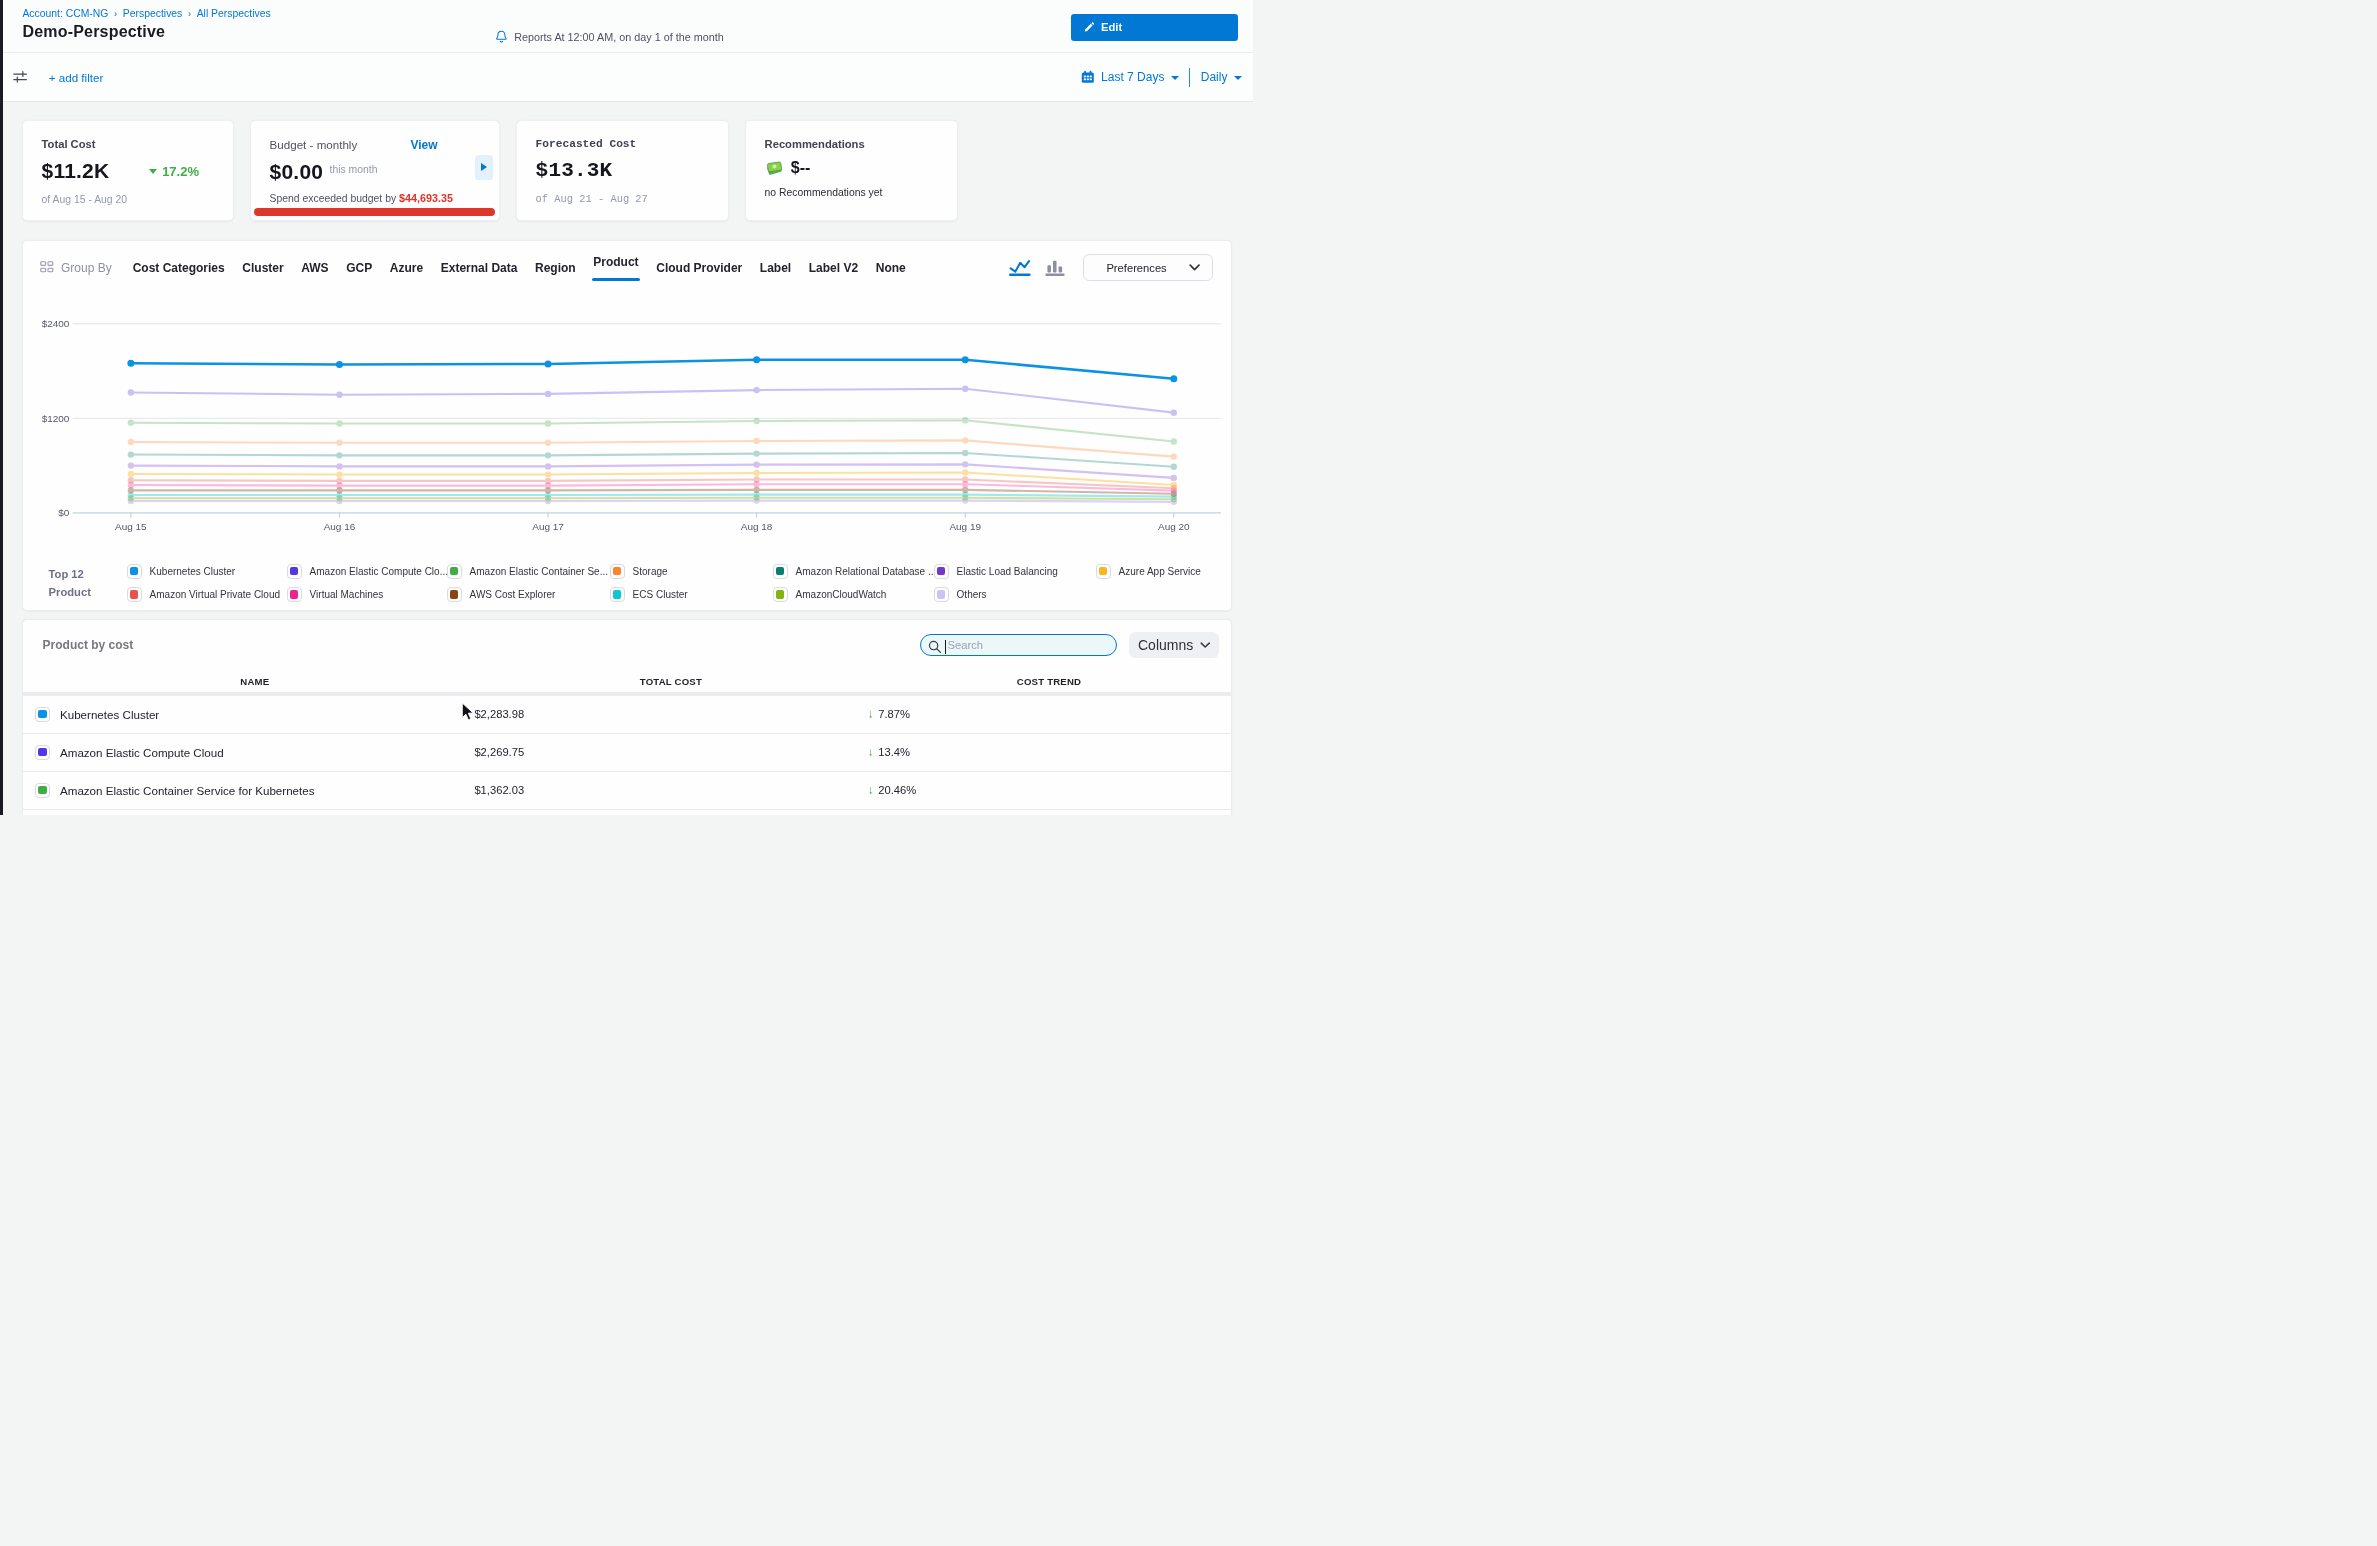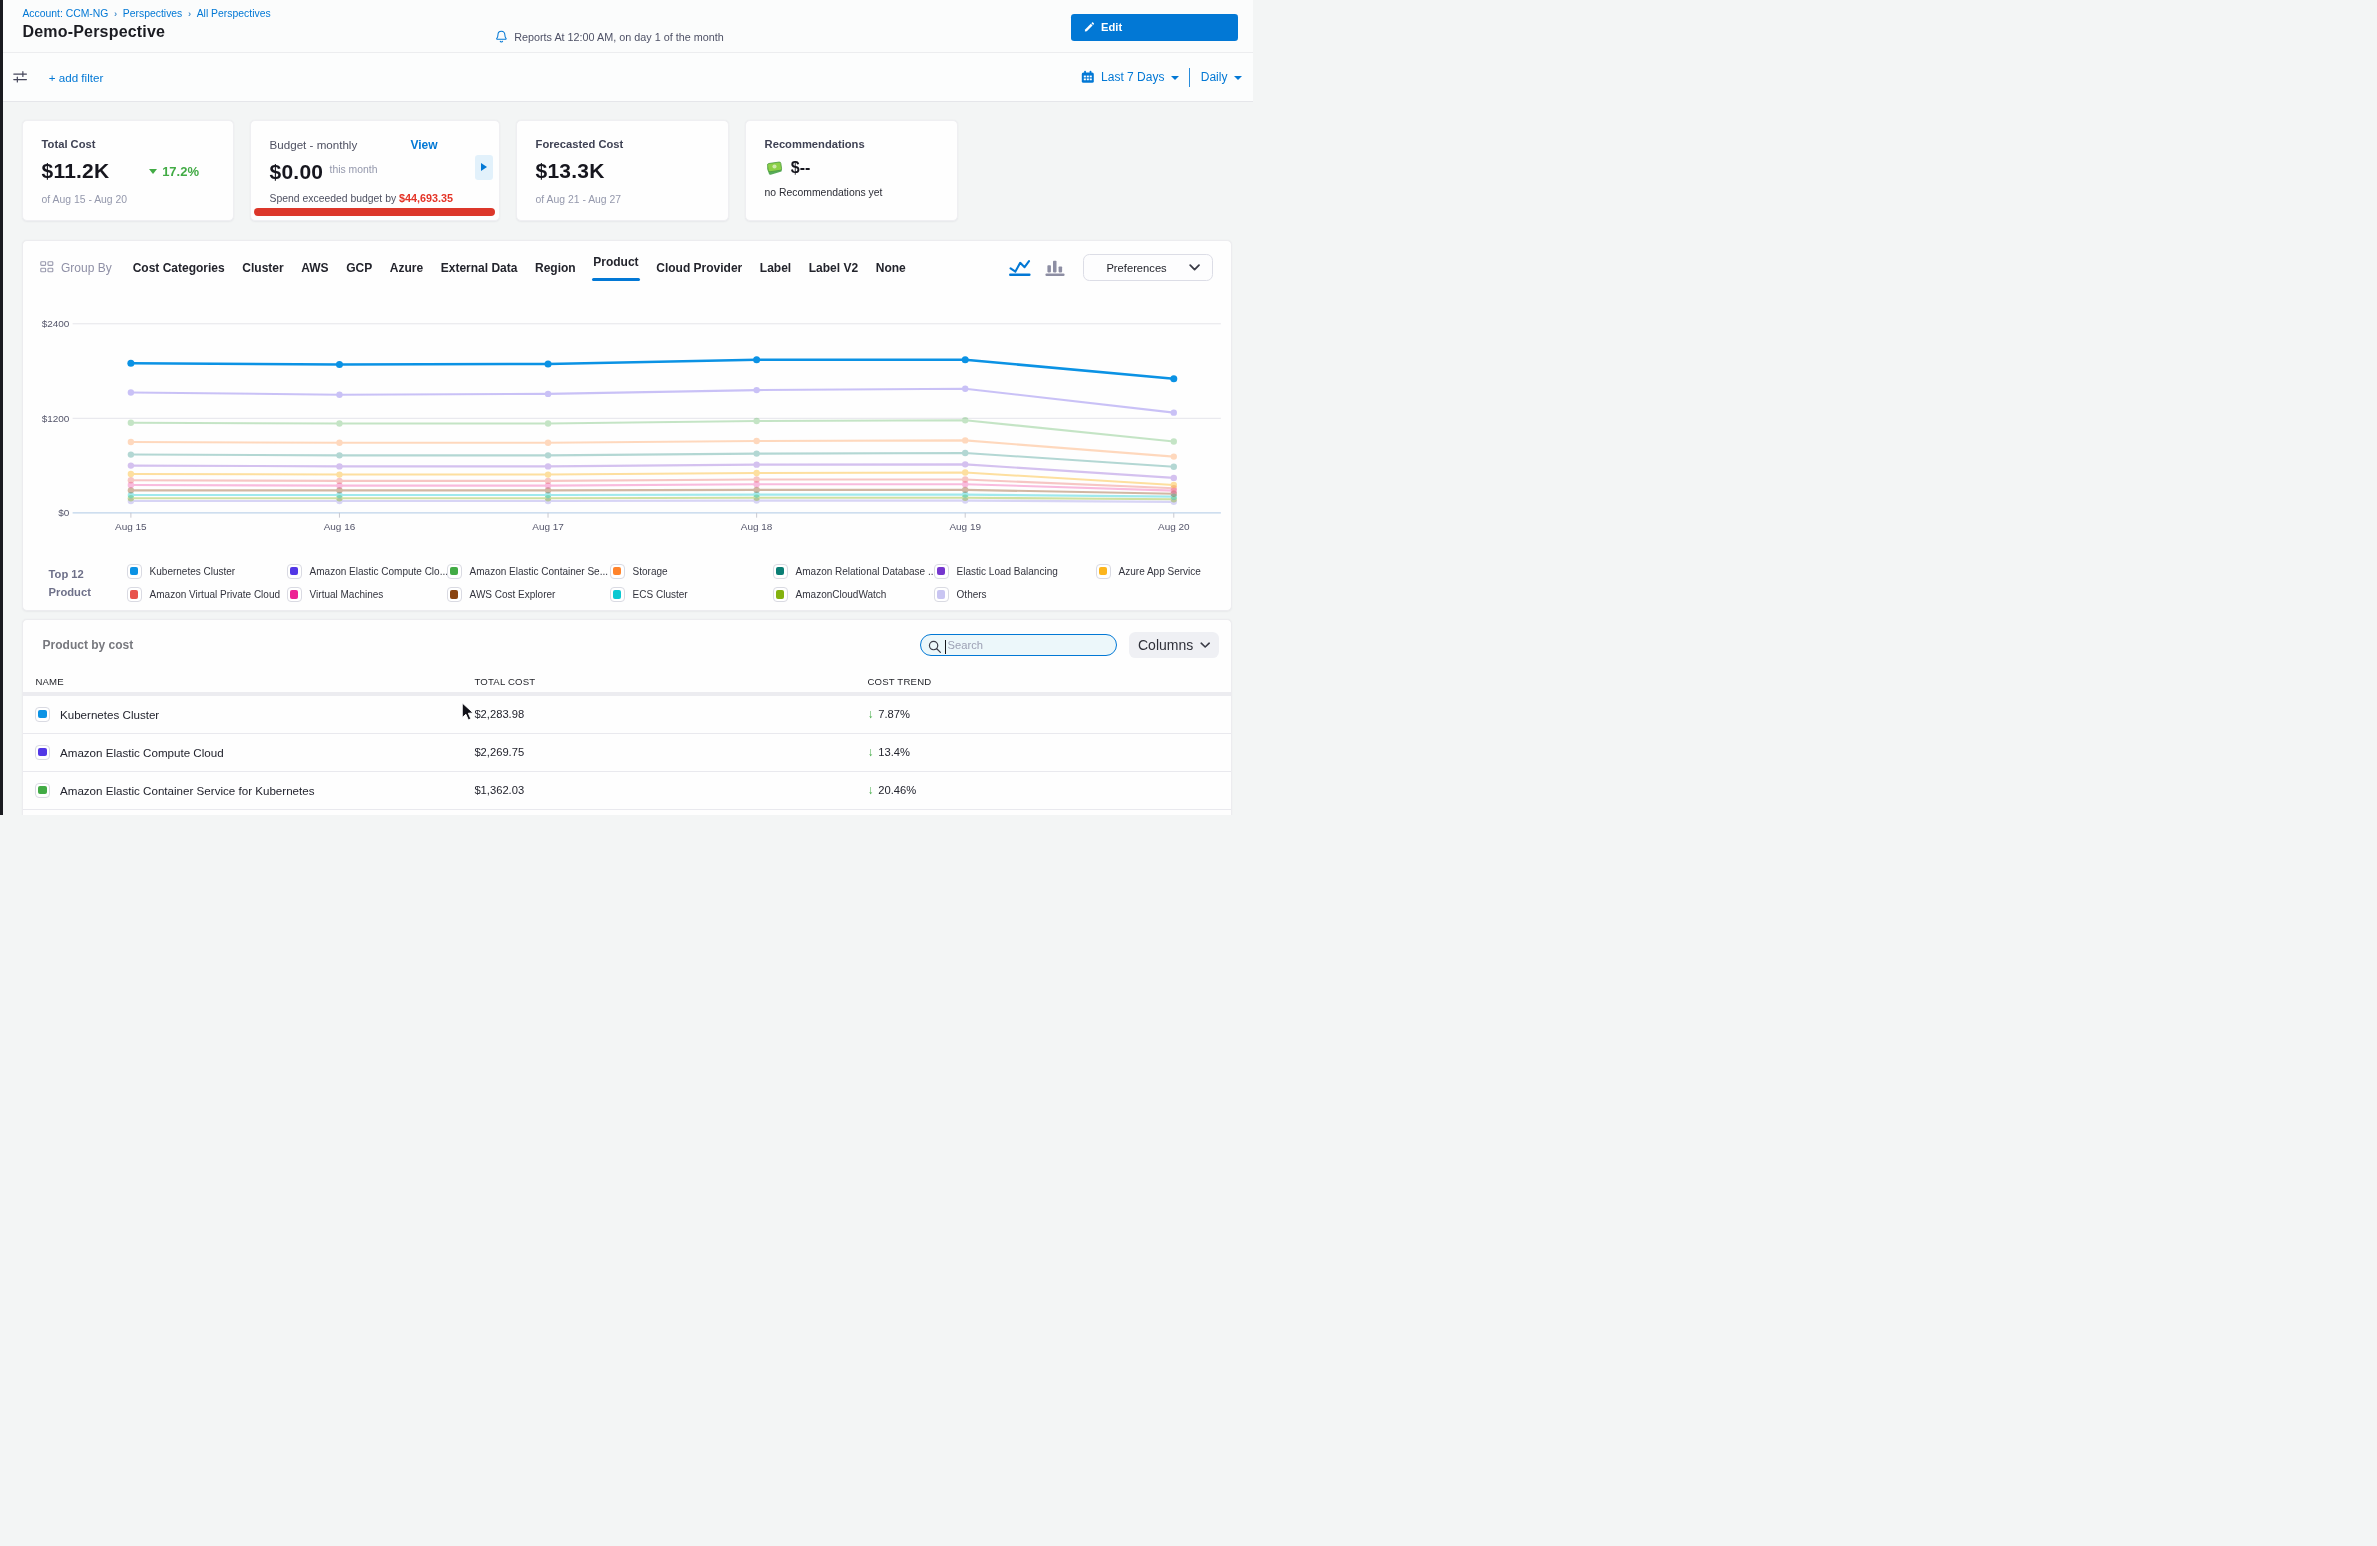--- a/index.html
+++ b/index.html
@@ -43,21 +43,21 @@
   .card-total .card-main { justify-content:space-between; padding-right:17.6px; }
   .card-budget { width:250px; }
   .budget-top { display:flex; align-items:center; }
   .view-link { margin-left:auto; margin-right:45px; color:#0278D5; font-size:12px; font-weight:700; text-decoration:none; cursor:pointer; }
   .this-month { font-size:10.4px; color:#9498AC; margin-left:6.4px; position:relative; top:4px; }
   .exceeded { font-size:10.4px; color:#4F5162; margin-top:8.8px; white-space:nowrap; }
   .exceeded b { color:#E43326; font-size:10.8px; font-weight:700; }
   .budget-bar { position:absolute; left:3.2px; right:3.2px; bottom:4px; height:7.2px; border-radius:4.8px; background:#DC372A; }
   .next-btn { position:absolute; right:5.6px; top:34px; width:18.4px; height:25px; background:#E2F1FB; border:none; border-radius:3.2px; display:flex; align-items:center; justify-content:center; cursor:pointer; }
   .next-tri { width:0; height:0; border-top:4.8px solid transparent; border-bottom:4.8px solid transparent; border-left:6.4px solid #0278D5; }
-  .card-forecast { width:213px; }
+  .card-forecast { width:213px;font-family:Liberation Mono, monospace; }
   .card-reco { width:213px; }
   .reco-main { display:flex; align-items:center; gap:7.2px; margin-top:8.8px; }
   .reco-val { font-size:16px; font-weight:800; color:#16161E; }
   .reco-sub { font-size:10.4px; color:#2B2C35; margin-top:9.6px; }
 
   
   .panel { background:#FEFEFE; border:0.8px solid #ECECEF; border-radius:4.8px; box-shadow:0 0.8px 1.6px rgba(40,41,61,.05); width:1210px; }
   .chart-panel { margin-top:19px; height:371px; position:relative; }
   .groupby-row { display:flex; align-items:center; padding:17px 17.6px 0 17.6px; height:37px; }
   .gb-label { display:flex; align-items:center; gap:7.2px; color:#8F90A6; font-size:12px; margin-right:21px; }
@@ -83,21 +83,21 @@
   .table-panel { margin-top:8px; height:197px; overflow:hidden; height:240px; }
   .table-toolbar { height:51px; display:flex; align-items:center; padding:0 11.2px 0 20px; }
   .tbl-title { font-size:12px; font-weight:600; color:#77787E; }
   .search-box { margin-left:auto; position:relative; width:197px; height:22px; }
   .search-box input { width:100%; height:100%; border:1.6px solid #0278D5; border-radius:13.6px; background:#ECF7FA; padding:0 9.6px 0 27px; font-size:11.2px; font-family:inherit; color:#22222A; outline:none; }
   .search-box input::placeholder { color:#9DA1B5; }
   .search-box .mag { position:absolute; left:8.8px; top:6.4px; }
   .search-box .fake-caret { position:absolute; left:25px; top:6.4px; width:1.3px; height:13.6px; background:#14151A; }
   .columns-btn { margin-left:12.8px; width:90px; height:26px; background:#EFF0F4; border:none; border-radius:6.4px; display:flex; align-items:center; justify-content:center; gap:7.2px; font-size:14px; color:#2F3039; font-family:inherit; cursor:pointer; }
   .thead { display:grid; grid-template-columns:439px 393px auto; padding-left:12.8px; height:21px; align-items:center; }
-  .thead div { font-size:9.6px; font-weight:400; color:#1F2026; letter-spacing:0.2px; }
+  .thead div { font-size:9.6px; font-weight:700; color:#1F2026; letter-spacing:0.2px;text-align:center; }
   .thead-band { height:4px; background:#ECECF0; }
   .trow { display:grid; grid-template-columns:439px 393px auto; padding-left:12.8px; height:38px; align-items:center; border-bottom:0.8px solid #E9E9EE; }
   .trow .name-cell { display:flex; align-items:center; gap:9.6px; font-size:11.6px; color:#23242E; }
   .trow .cost-cell { font-size:11.2px; color:#23242E; }
   .trend-cell { display:flex; align-items:center; gap:4.8px; font-size:11.2px; color:#23242E; }
   .trend-arrow { color:#42AB45; font-weight:700; font-size:12px; }
 
   .cursor { position:absolute; left:461px; top:702px; z-index:99; pointer-events:none; }
 </style>
 </head>

